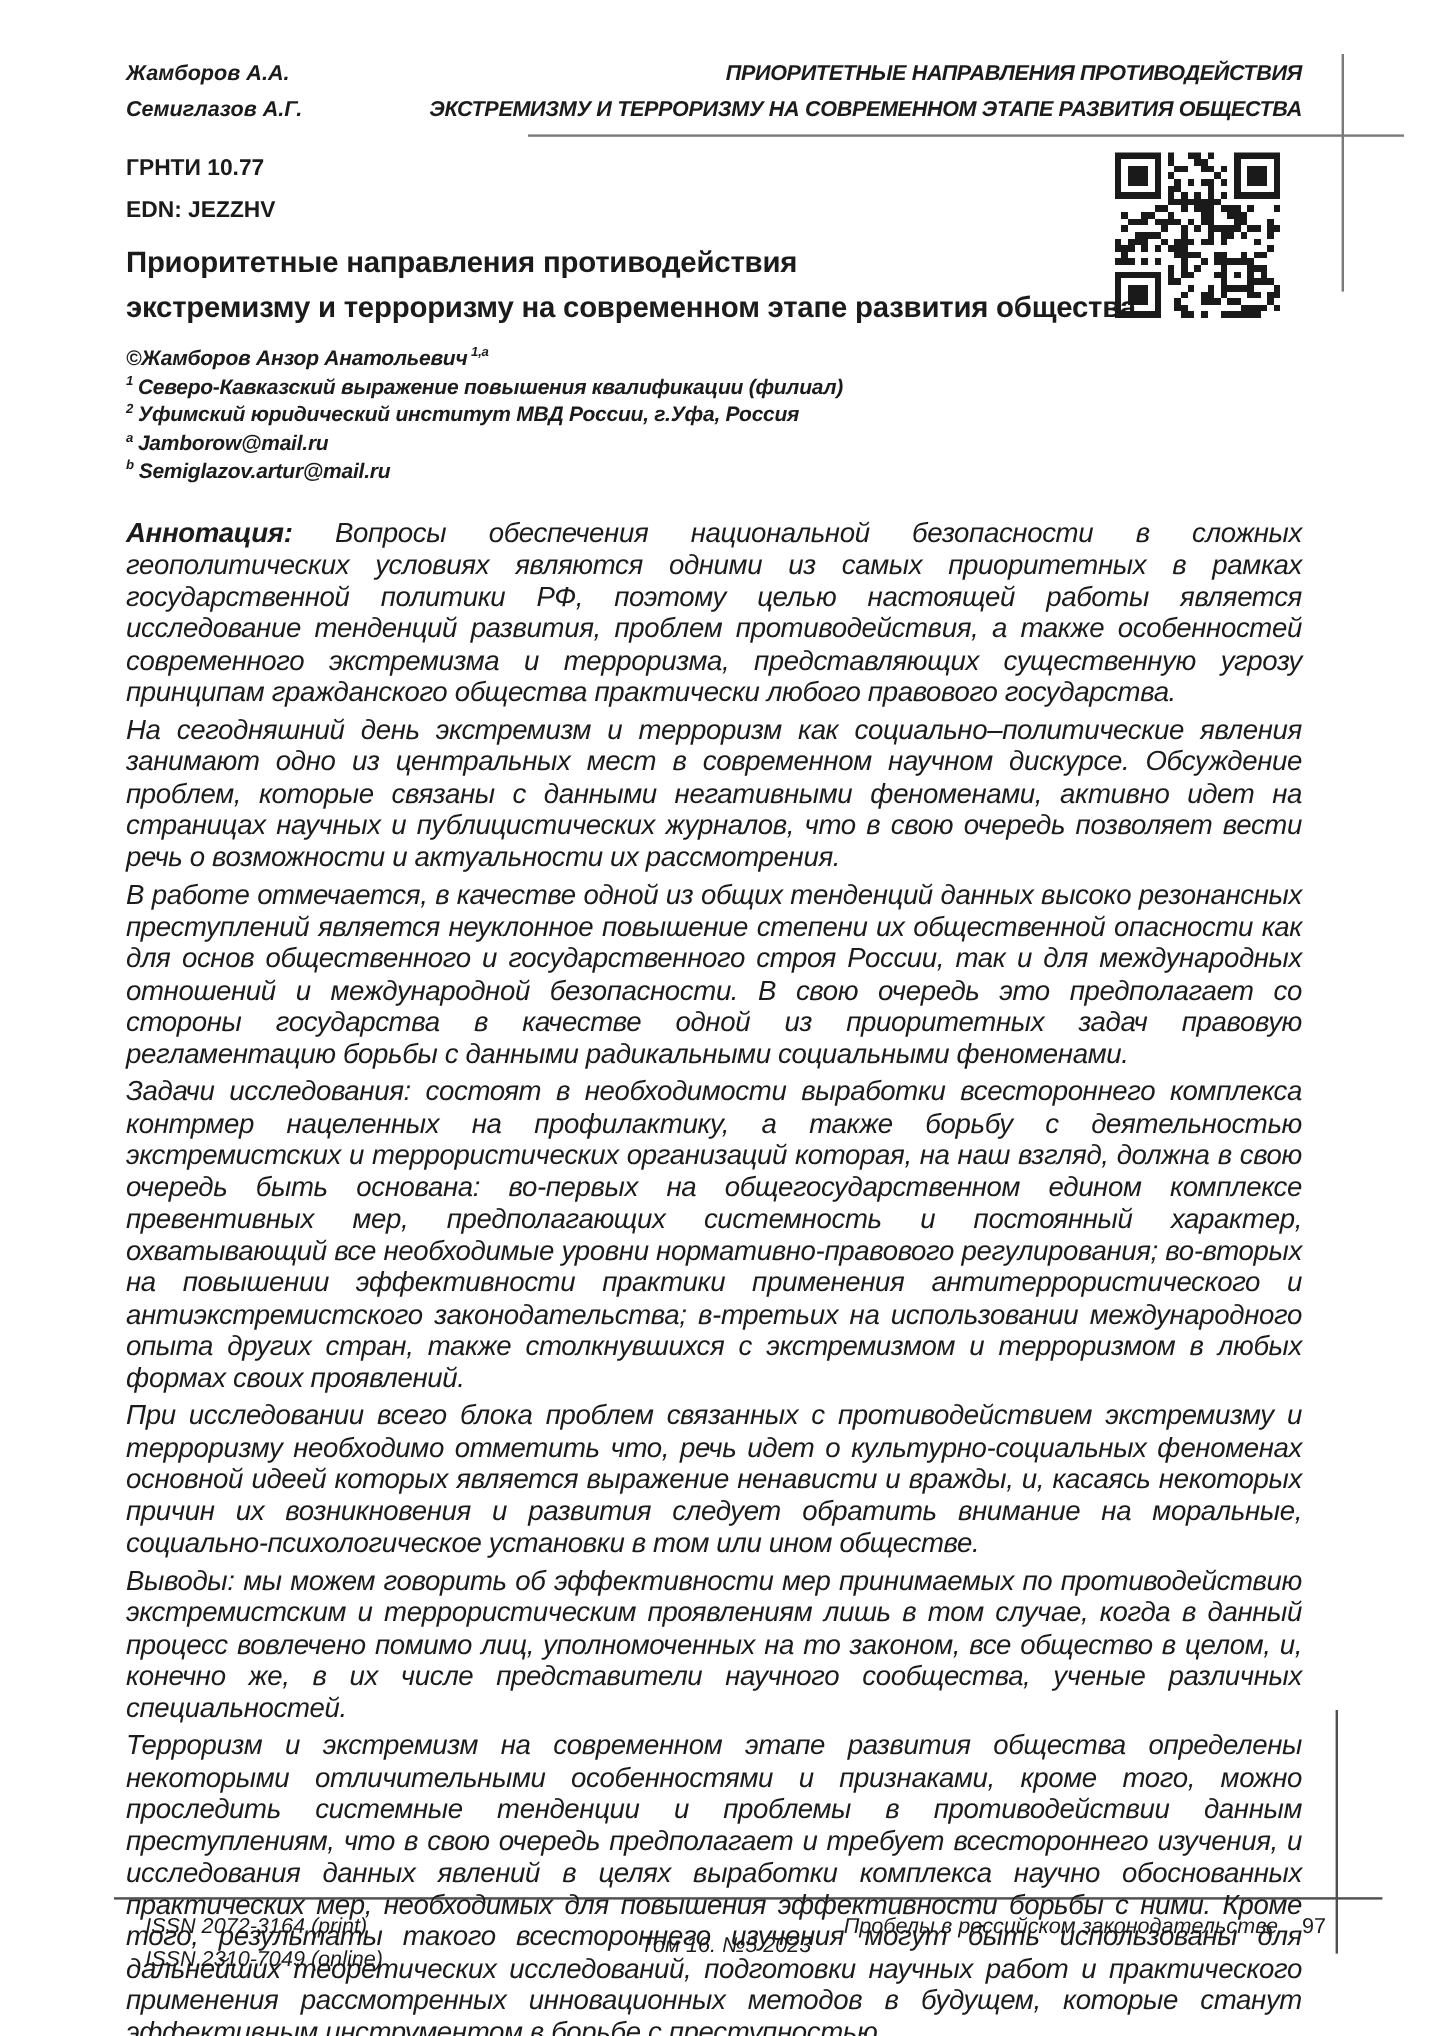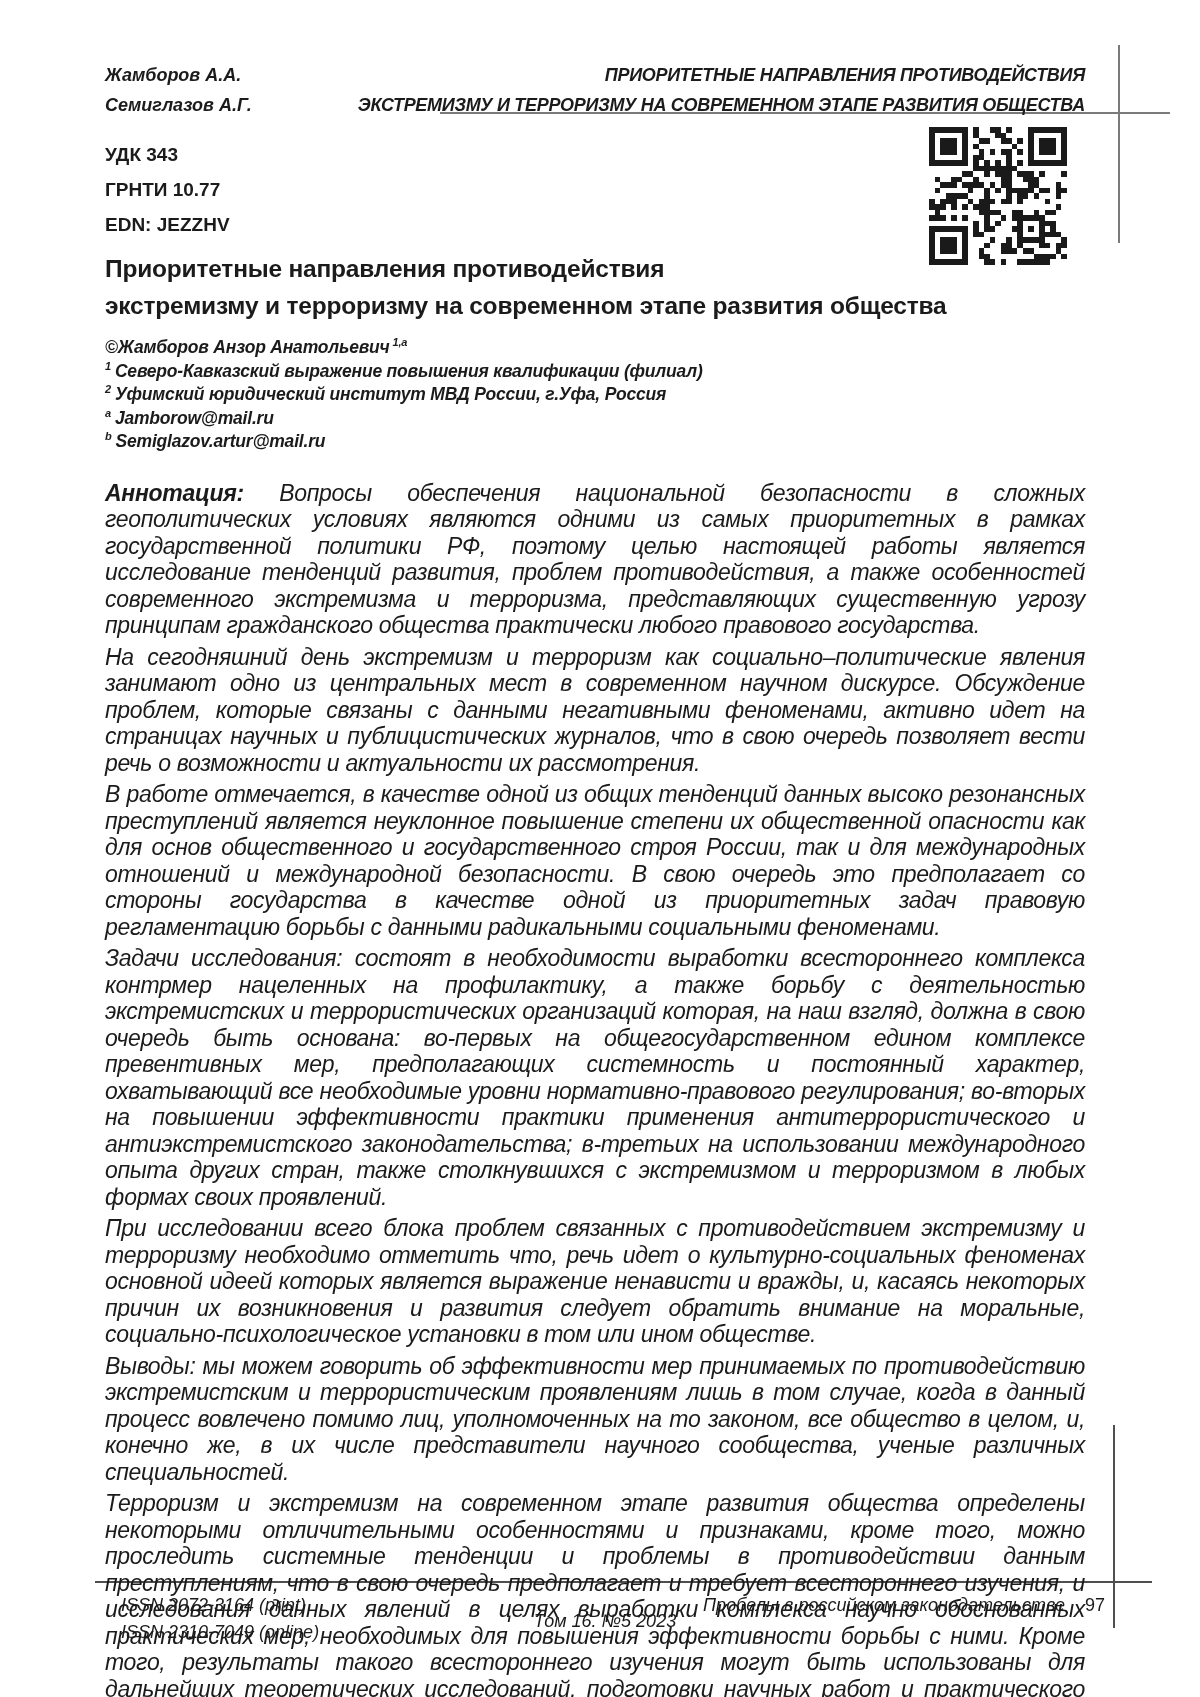--- a/index.html
+++ b/index.html
@@ -3,21 +3,21 @@
 <meta charset="utf-8">
 <style>
   html,body{margin:0;padding:0;background:#ffffff;}
   .page{
     position:relative;width:1200px;height:1697px;background:#ffffff;
     font-family:"Liberation Sans",sans-serif;color:#1b1b1b;overflow:hidden;
   }
   .content{position:absolute;left:105px;top:0;width:980px;}
 
   
-  .hdr{display:flex;justify-content:space-between;align-items:center;padding-top:60px;
+  .hdr{display:flex;justify-content:space-between;align-items:center;padding-top:46px;
        font-weight:bold;font-style:italic;}
   .hdr-left{font-size:18px;line-height:30px;white-space:nowrap;}
   .hdr-right{text-align:right;font-size:18px;line-height:30px;max-width:760px;letter-spacing:-0.3px;}
 
   
   .rule-h{position:absolute;top:112px;left:440px;width:730px;height:2px;background:#7a7a7a;}
   .vrule-t{position:absolute;top:45px;left:1118px;width:2px;height:198px;background:#7a7a7a;}
   .vrule-b{position:absolute;top:1425px;left:1113px;width:2px;height:203px;background:#4f4f4f;}
   .rule-f{position:absolute;top:1581px;left:95px;width:1057px;height:2px;background:#4f4f4f;}
 
@@ -382,21 +382,20 @@
         <div>Жамборов А.А.</div>
         <div>Семиглазов А.Г.</div>
       </div>
       <div class="hdr-right">
         <div>ПРИОРИТЕТНЫЕ НАПРАВЛЕНИЯ ПРОТИВОДЕЙСТВИЯ</div>
         <div>ЭКСТРЕМИЗМУ И ТЕРРОРИЗМУ НА СОВРЕМЕННОМ ЭТАПЕ РАЗВИТИЯ ОБЩЕСТВА</div>
       </div>
     </div>
 
     <div class="meta">
-      <div>УДК 343</div>
       <div>ГРНТИ 10.77</div>
       <div>EDN: JEZZHV</div>
     </div>
 
     <h1 class="title"><span>Приоритетные направления противодействия</span><br><span>экстремизму и терроризму на современном этапе развития общества</span></h1>
 
     <div class="authors">
       <div><sup class="sup-pre"></sup><span>©Жамборов Анзор Анатольевич</span><sup class="sup-post">1,a</sup></div>
       <div><sup class="sup-pre">1</sup><span>Северо-Кавказский выражение повышения квалификации (филиал)</span></div>
       <div><sup class="sup-pre">2</sup><span>Уфимский юридический институт МВД России, г.Уфа, Россия</span></div>

